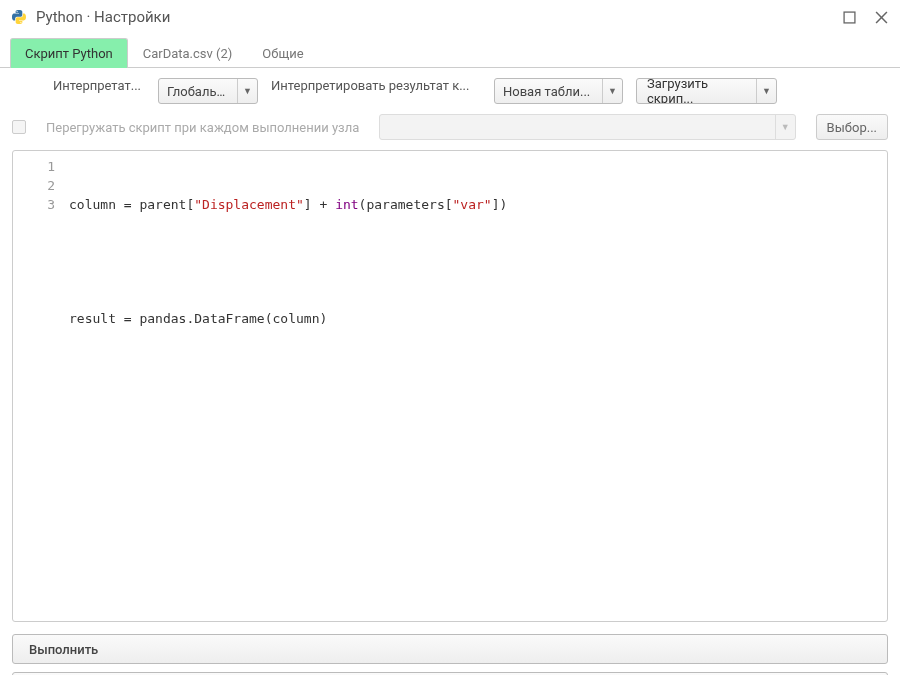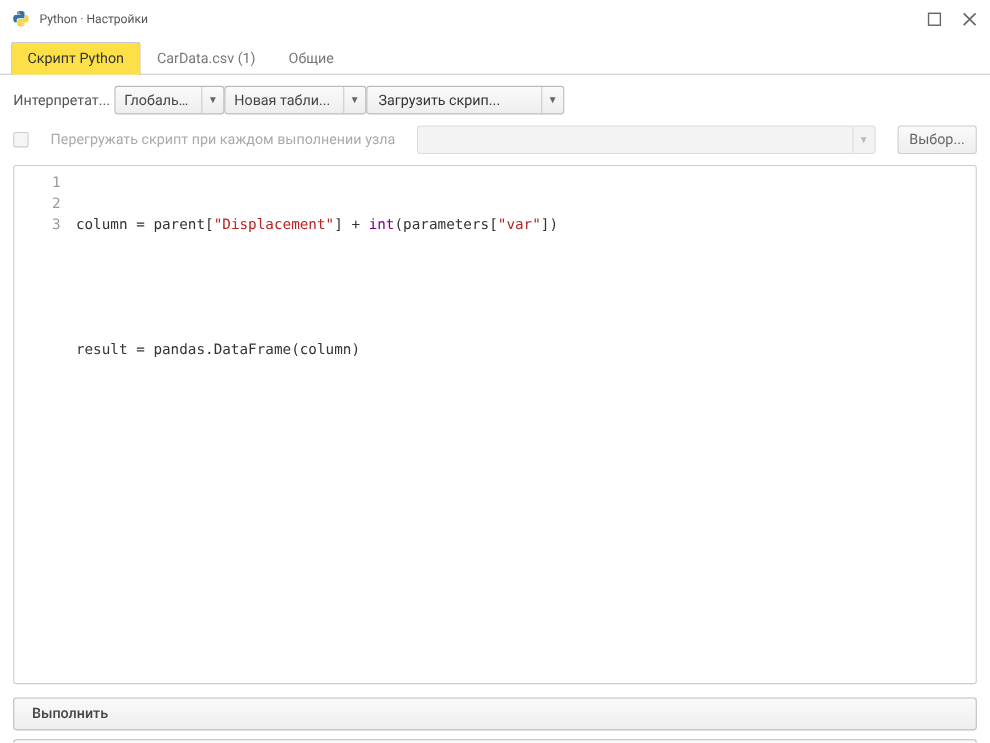--- a/index.html
+++ b/index.html
@@ -20,21 +20,21 @@
   }
   .titlebar-icon {
     width: 18px;
     height: 18px;
     margin-right: 8px;
     display: flex;
     align-items: center;
     justify-content: center;
   }
   .titlebar-title {
-    font-size: 11px;
+    font-size: 15px;
     color: #555;
     flex: 1;
   }
   .titlebar-buttons {
     display: flex;
     gap: 14px;
   }
   .titlebar-btn {
     width: 18px;
     height: 18px;
@@ -55,39 +55,40 @@
     border: 1px solid transparent;
     border-bottom: none;
     color: #777;
     cursor: pointer;
     font-size: 13px;
     margin-bottom: -1px;
     border-radius: 3px 3px 0 0;
   }
   .tab.active {
     border-color: #ccc;
-    background: #fde047;
+    background: #86efac;
     color: #333;
     position: relative;
   }
   .tab.active::after {
     content: "";
     position: absolute;
     bottom: -1px;
     left: 0;
     right: 0;
     height: 1px;
     background: #fff;
   }
   .toolbar {
     display: flex;
-    align-items: center;
+    align-items: flex-start;
     padding: 10px 12px 6px 12px;
-    gap: 0;
+    gap: 13px;
     flex-wrap: nowrap;
+    margin-left: 41px;
   }
   .toolbar-label {
     color: #555;
     white-space: nowrap;
     overflow: hidden;
     text-overflow: ellipsis;
   }
   .dropdown {
     display: flex;
     align-items: center;
@@ -235,35 +236,36 @@
     <span class="titlebar-btn">
       <svg width="13" height="13" viewBox="0 0 12 12">
           <path d="M1 1 L11 11 M11 1 L1 11" stroke="#666" stroke-width="1.4"></path>
         </svg>
     </span>
   </div>
 </div>
 
 <div class="tabs">
   <div class="tab active"><span>Скрипт Python</span></div>
-  <div class="tab"><span>CarData.csv (1)</span></div>
+  <div class="tab"><span>CarData.csv (2)</span></div>
   <div class="tab"><span>Общие</span></div>
 </div>
 
 <div class="toolbar">
   <span class="toolbar-label" style="width:92px">Интерпретат...</span>
   <div class="dropdown" style="width:100px">
     <span class="dropdown-text">Глобальн...</span>
     <span class="dropdown-caret">▼</span>
   </div>
+  <span class="toolbar-label" style="width:210px">Интерпретировать результат к...</span>
   <div class="dropdown" style="width:129px">
     <span class="dropdown-text">Новая табли...</span>
     <span class="dropdown-caret">▼</span>
   </div>
-  <div class="dropdown btn-split" style="width:180px">
+  <div class="dropdown btn-split" style="width:141px">
     <span class="btn-text">Загрузить скрип...</span>
     <span class="dropdown-caret">▼</span>
   </div>
 </div>
 
 <div class="reload-row">
   <div class="checkbox"></div>
   <span class="reload-label">Перегружать скрипт при каждом выполнении узла</span>
   <div class="dropdown reload-dropdown">
     <span class="dropdown-text"></span>

